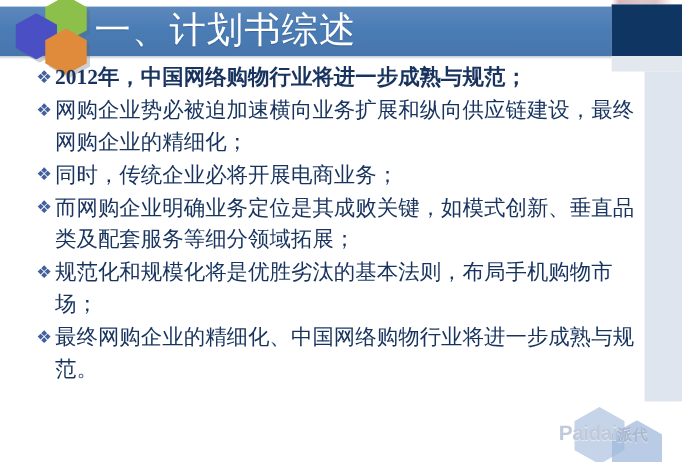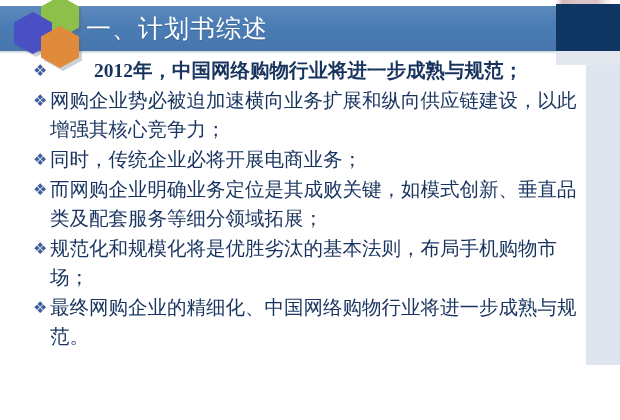--- a/index.html
+++ b/index.html
@@ -77,21 +77,21 @@
     background: #e3e8ef;
   }
 
   .slide-title {
     position: absolute;
     top: 6px;
     left: 86px;
     height: 30px;
     line-height: 45px;
     color: #ffffff;
-    font-size: 25px;
+    font-size: 33px;
     letter-spacing: 1px;
     font-family: "Liberation Serif", "DejaVu Serif", serif;
     white-space: nowrap;
     text-shadow: 0 1px 1px rgba(0,0,0,0.18);
   }
 
   
   .hex-cluster {
     position: absolute;
     top: 0px;
@@ -143,21 +143,20 @@
     line-height: 29px;
     text-align: left;
   }
   .bullet-text {
     flex: 1 1 auto;
     text-indent: 0;
     letter-spacing: 0px;
   }
   .bullet-text.bold {
     font-weight: bold;
-    margin-left: 44px;
   }
 
   
   .right-strip {
     position: absolute;
     top: 65px;
     left: 586px;
     width: 34px;
     height: 300px;
     background: #dfe5ee;
@@ -224,34 +223,39 @@
 
   <div class="right-strip"></div>
 
   <ul class="body-list">
     <li class="bullet-row">
       <span class="bullet-mark">❖</span>
       <span class="bullet-text bold">2012年，中国网络购物行业将进一步成熟与规范；</span>
     </li>
     <li class="bullet-row">
       <span class="bullet-mark">❖</span>
-      <span class="bullet-text">网购企业势必被迫加速横向业务扩展和纵向供应链建设，以此增强其核心竞争力；</span>
+      <span class="bullet-text">网购企业势必被迫加速横向业务扩展和纵向供应链建设，最终网购企业的精细化；</span>
     </li>
     <li class="bullet-row">
       <span class="bullet-mark">❖</span>
       <span class="bullet-text">同时，传统企业必将开展电商业务；</span>
     </li>
     <li class="bullet-row">
       <span class="bullet-mark">❖</span>
       <span class="bullet-text">而网购企业明确业务定位是其成败关键，如模式创新、垂直品类及配套服务等细分领域拓展；</span>
     </li>
     <li class="bullet-row">
       <span class="bullet-mark">❖</span>
       <span class="bullet-text">规范化和规模化将是优胜劣汰的基本法则，布局手机购物市场；</span>
     </li>
     <li class="bullet-row">
       <span class="bullet-mark">❖</span>
       <span class="bullet-text">最终网购企业的精细化、中国网络购物行业将进一步成熟与规范。</span>
     </li>
   </ul>
 
+  <div class="watermark">
+    <div class="wm-hex wm-hex-a"></div>
+    <div class="wm-hex wm-hex-b"></div>
+    <div class="wm-text"><span>Paidai</span><span class="cn">派代</span></div>
+  </div>
 
 </div>
 
 </body></html>

